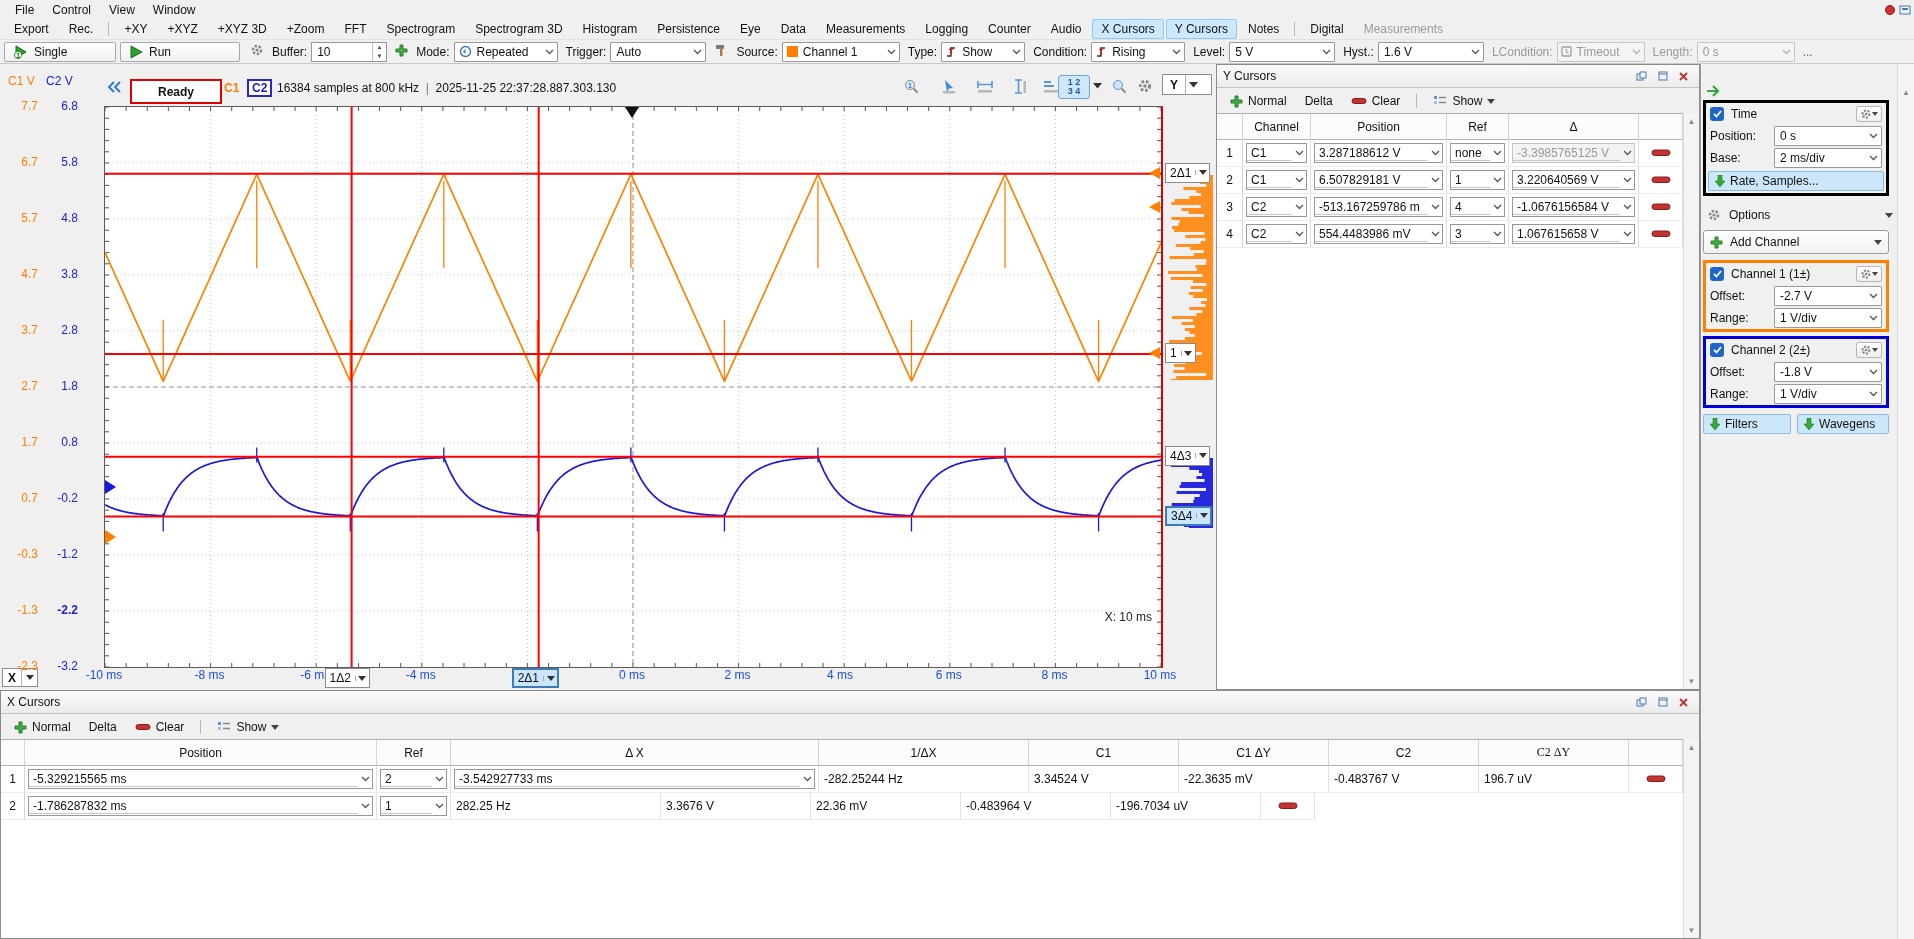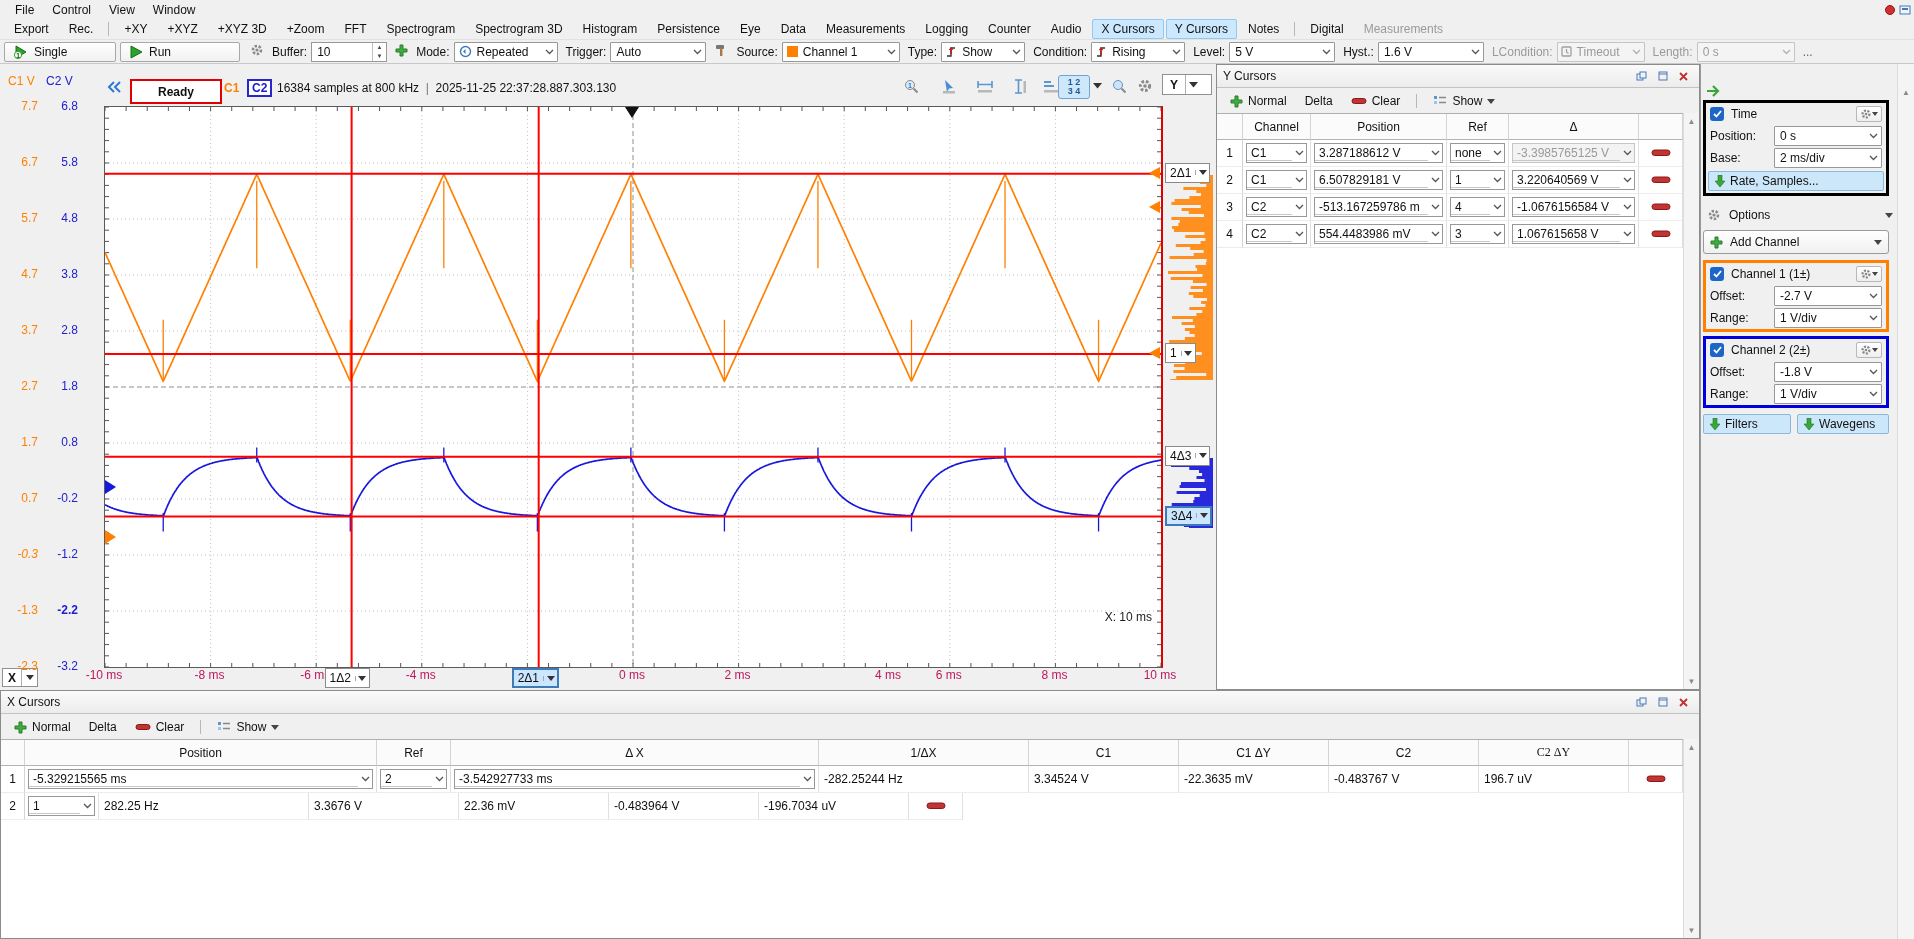--- a/index.html
+++ b/index.html
@@ -39,21 +39,21 @@
   .axis-combo{display:flex;align-items:center;background:#fff;border:1px solid #909090;height:21px;box-sizing:border-box}
   .axis-combo .tx{padding:0 7px;font-weight:bold}
   .axis-combo .ar{border-left:1px solid #b0b0b0;width:15px;align-self:stretch;display:flex;align-items:center;justify-content:center}
   
   #plot-wrap{left:0;top:64px;width:1216px;height:628px}
   #axis-c1-title{left:8px;top:10px;color:#ff8000}
   #axis-c2-title{left:46px;top:10px;color:#2020d0}
   .ytick-c1{position:absolute;width:34px;text-align:right;color:#ff8000}
   .ytick-c2{position:absolute;left:44px;width:34px;text-align:right;color:#2020d0}
   #plot{left:104px;top:42px;width:1056px;height:560px;background:#fff;border:1px solid #5a5a5a;border-right:2px solid #e00000;box-sizing:content-box}
-  .xtick{position:absolute;top:604px;width:60px;text-align:center;color:#be185d}
+  .xtick{position:absolute;top:604px;width:60px;text-align:center;color:#1d4ed8}
   #xspan-label{left:1040px;top:546px;width:112px;text-align:right;color:#222}
   .cursor-flag{position:absolute;height:20px;display:flex;align-items:center;background:#fff;border:1px solid #8a8a8a;box-sizing:border-box;z-index:5}
   .cursor-flag .tx{padding:0 4px;white-space:nowrap}
   .cursor-flag .ar{border-left:1px solid #a8a8a8;width:13px;align-self:st
 retch;display:flex;align-items:center;justify-content:center}
   .cursor-flag.sel{background:#cce6ff;border:2px solid #3d7ab8}
   .tri-right{width:0;height:0;border-top:7px solid transparent;border-bottom:7px solid transparent}
   .tri-left{width:0;height:0;border-top:6px solid transparent;border-bottom:6px solid transparent}
   
   .panel{background:#f0f0f0;border:1px solid #8c8c8c;box-sizing:border-box}
@@ -660,42 +660,42 @@
   </div>
   <span id="xspan-label" class="abs">X: 10 ms</span>
 <div class="ytick-c1" style="left: 4px; top: 35px;">7.7</div>
     <div class="ytick-c1" style="left: 4px; top: 91px;">6.7</div>
     <div class="ytick-c1" style="left: 4px; top: 147px;">5.7</div>
     <div class="ytick-c1" style="left: 4px; top: 203px;">4.7</div>
     <div class="ytick-c1" style="left: 4px; top: 259px;">3.7</div>
     <div class="ytick-c1" style="left: 4px; top: 315px;">2.7</div>
     <div class="ytick-c1" style="left: 4px; top: 371px;">1.7</div>
     <div class="ytick-c1" style="left: 4px; top: 427px;">0.7</div>
-    <div class="ytick-c1" style="left: 4px; top: 483px; font-style: italic;">-0.3</div>
+    <div class="ytick-c1" style="left: 4px; top: 483px;">-0.3</div>
     <div class="ytick-c1" style="left: 4px; top: 539px;">-1.3</div>
     <div class="ytick-c1" style="left: 4px; top: 595px;">-2.3</div>
     <div class="ytick-c2" style="top: 35px;">6.8</div>
     <div class="ytick-c2" style="top: 91px;">5.8</div>
     <div class="ytick-c2" style="top: 147px;">4.8</div>
     <div class="ytick-c2" style="top: 203px;">3.8</div>
     <div class="ytick-c2" style="top: 259px;">2.8</div>
     <div class="ytick-c2" style="top: 315px;">1.8</div>
     <div class="ytick-c2" style="top: 371px;">0.8</div>
     <div class="ytick-c2" style="top: 427px;">-0.2</div>
     <div class="ytick-c2" style="top: 483px;">-1.2</div>
     <div class="ytick-c2" style="top: 539px; font-weight: bold;">-2.2</div>
     <div class="ytick-c2" style="top: 595px;">-3.2</div>
     <div class="xtick" style="left: 74px;">-10 ms</div>
     <div class="xtick" style="left: 179.6px;">-8 ms</div>
     <div class="xtick" style="left: 285.2px;">-6 ms</div>
     <div class="xtick" style="left: 390.8px;">-4 ms</div>
     <div class="xtick" style="left: 496.4px;">-2 ms</div>
     <div class="xtick" style="left: 602px;">0 ms</div>
     <div class="xtick" style="left: 707.6px;">2 ms</div>
-    <div class="xtick" style="left: 858px;">4 ms</div>
+    <div class="xtick" style="left: 810px;">4 ms</div>
     <div class="xtick" style="left: 918.8px;">6 ms</div>
     <div class="xtick" style="left: 1024.4px;">8 ms</div>
     <div class="xtick" style="left: 1130px;">10 ms</div>
     <div class="tri-right abs" style="left: 105px; top: 466.2px; border-left: 11px solid rgb(255, 128, 0);"></div>
     <div class="tri-right abs" style="left: 105px; top: 415.8px; border-left: 11px solid rgb(24, 24, 220);"></div>
     <div class="tri-left abs" style="left: 1149px; top: 102.762px; border-right: 11px solid rgb(255, 128, 0);"></div>
     <div class="tri-left abs" style="left: 1149px; top: 283.117px; border-right: 11px solid rgb(255, 128, 0);"></div>
     <div class="tri-left abs" style="left: 1149px; top: 137.2px; border-right: 11px solid rgb(255, 128, 0);"></div>
     <div class="abs" style="left: 625px; top: 43px; width: 0px; height: 0px; border-left: 7px solid transparent; border-right: 7px solid transparent; border-top: 11px solid rgb(17, 17, 17);"></div>
     <div class="cursor-flag" style="top: 604px; left: 324.617px;">
@@ -1075,20 +1075,30 @@
         <div class="tcell" style="width: 150px; flex: 0 0 auto;">-0.483767 V</div>
         <div class="tcell" style="width: 150px; flex: 0 0 auto;">196.7 uV</div>
         <div class="tcell" style="width: 54px; flex: 0 0 auto; justify-content: center;">
           <span><svg width="20" height="9">
               <rect x="1" y="2" width="18" height="5.5" rx="2.7" fill="#c23333" stroke="#8a1a1a"></rect>
             </svg></span>
         </div>
       </div>
       <div class="trow body" style="top: 53px; height: 27px;">
         <div class="tcell" style="width: 24px; flex: 0 0 auto; justify-content: center; border-right: 1px solid rgb(212, 212, 212);">2</div>
+        <div class="tcell" style="width: 352px; flex: 0 0 auto; padding: 0px 3px;">
+          <div class="cellcombo">
+            <span class="tx">-1.786287832 ms</span>
+            <span class="ar">
+              <svg width="9" height="6">
+                <path d="M1 1l3.5 3.5L8 1" fill="none" stroke="#555" stroke-width="1.3"></path>
+              </svg>
+            </span>
+          </div>
+        </div>
         <div class="tcell" style="width: 74px; flex: 0 0 auto; padding: 0px 3px;">
           <div class="cellcombo">
             <span class="tx">1</span>
             <span class="ar">
               <svg width="9" height="6">
                 <path d="M1 1l3.5 3.5L8 1" fill="none" stroke="#555" stroke-width="1.3"></path>
               </svg>
             </span>
           </div>
         </div>

